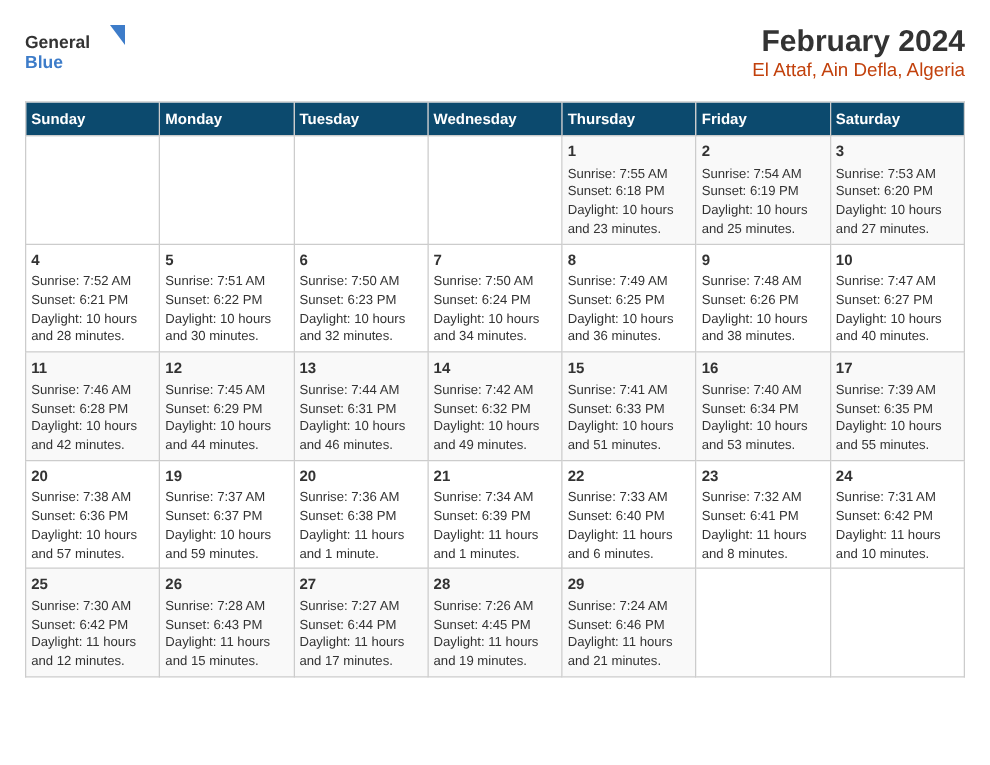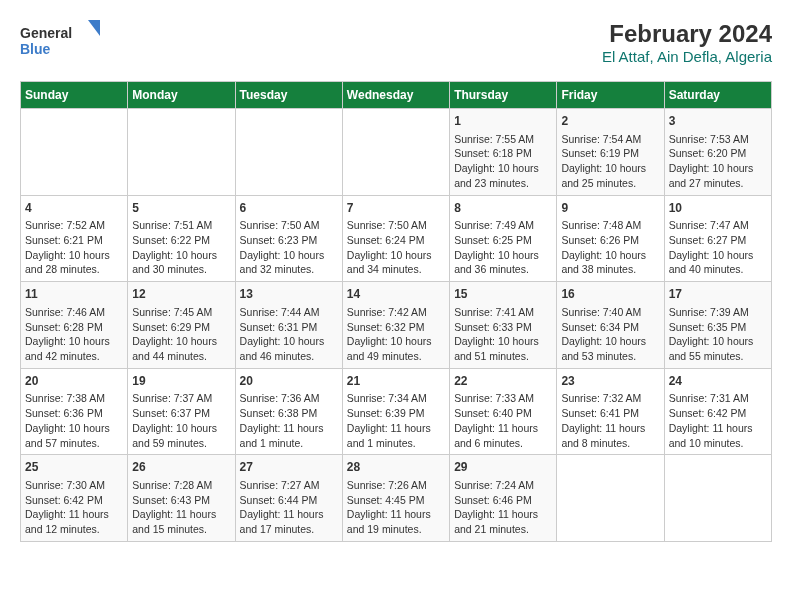--- a/index.html
+++ b/index.html
@@ -24,29 +24,29 @@
     .title-block {
       text-align: right;
     }
     .main-title {
       font-size: 24px;
       font-weight: bold;
       color: #333;
     }
     .subtitle {
       font-size: 15px;
-      color: #0f766e;
+      color: #c2410c;
     }
     table {
       width: 100%;
       border-collapse: collapse;
       font-size: 11px;
     }
     thead tr th {
-      background-color: #15803d;
+      background-color: #0c4a6e;
       color: #fff;
       padding: 6px 4px;
       text-align: left;
       font-size: 12px;
       border: 1px solid #ccc;
     }
     tbody tr td {
       border: 1px solid #ccc;
       padding: 4px;
       vertical-align: top;

